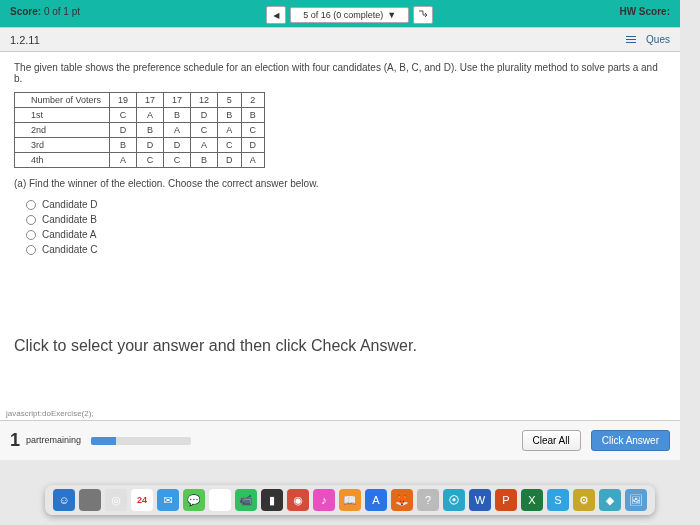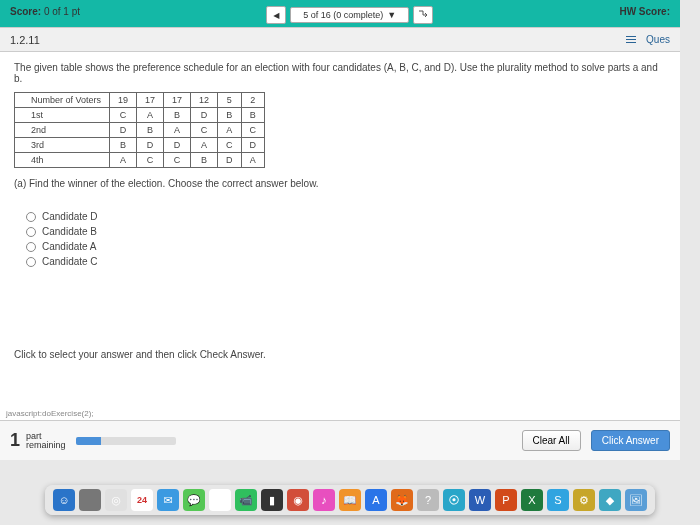--- a/index.html
+++ b/index.html
@@ -92,48 +92,48 @@
     margin-bottom: 10px;
   }
   table.pref th, table.pref td {
     border: 1px solid #666;
     padding: 2px 8px;
     text-align: center;
     font-size: 9px;
     font-weight: normal;
   }
   table.pref th:first-child, table.pref td:first-child { text-align: left; padding-left: 16px; }
-  .part-q { margin: 6px 0 20px 0; }
+  .part-q { margin: 6px 0 8px 0; }
   .options { margin-left: 12px; }
   .option {
     display: flex; align-items: center; gap: 6px;
     padding: 2px 0;
   }
   .radio {
     width: 10px; height: 10px; border: 1px solid #888; border-radius: 50%;
     display: inline-block;
   }
   .instr {
-    font-size: 10px; color: #444; margin-top: 80px;
+    font-size: 16px; color: #444; margin-top: 80px;
   }
   .footer {
     border-top: 1px solid #ccc;
     background: #f7f7f7;
     padding: 6px 10px;
     display: flex;
     align-items: center;
     gap: 10px;
     height: 40px;
     font-size: 9px;
   }
   .parts {
     display: flex; align-items: center; gap: 6px; flex: 0 0 auto;
   }
   .parts .onebig { font-size: 18px; font-weight: bold; }
-  .parts .stack { display:flex; flex-direction:column; line-height:1; }
+  .parts .stack { display:flex; flex-direction:row; line-height:1; }
   .pbar {
     width: 100px; height: 8px; background: #ddd; border-radius: 2px; overflow: hidden;
   }
   .pbar .fill { height:100%; width: 25%; background: #4a90d9; }
   .spacer { flex: 1; }
   .btn {
     border: 1px solid #aaa; background: linear-gradient(#fff,#eee);
     border-radius: 3px; padding: 4px 10px; font-size: 10px; cursor: pointer;
   }
   .btn.primary {

